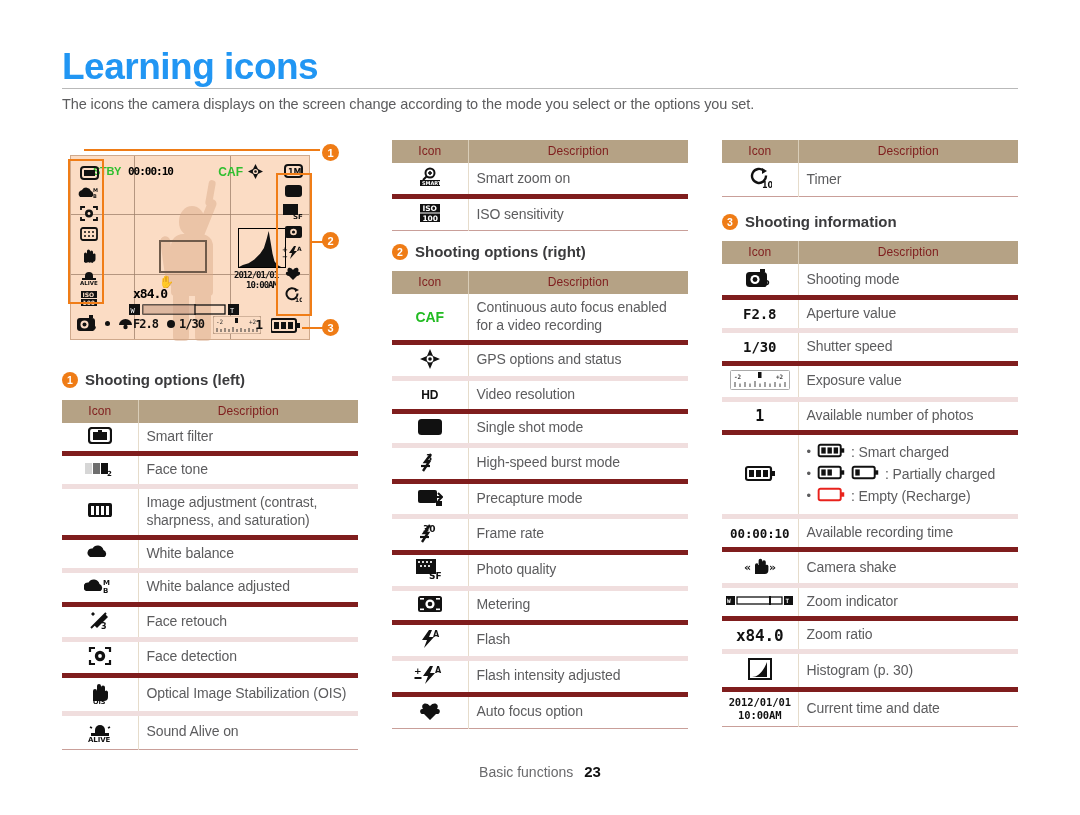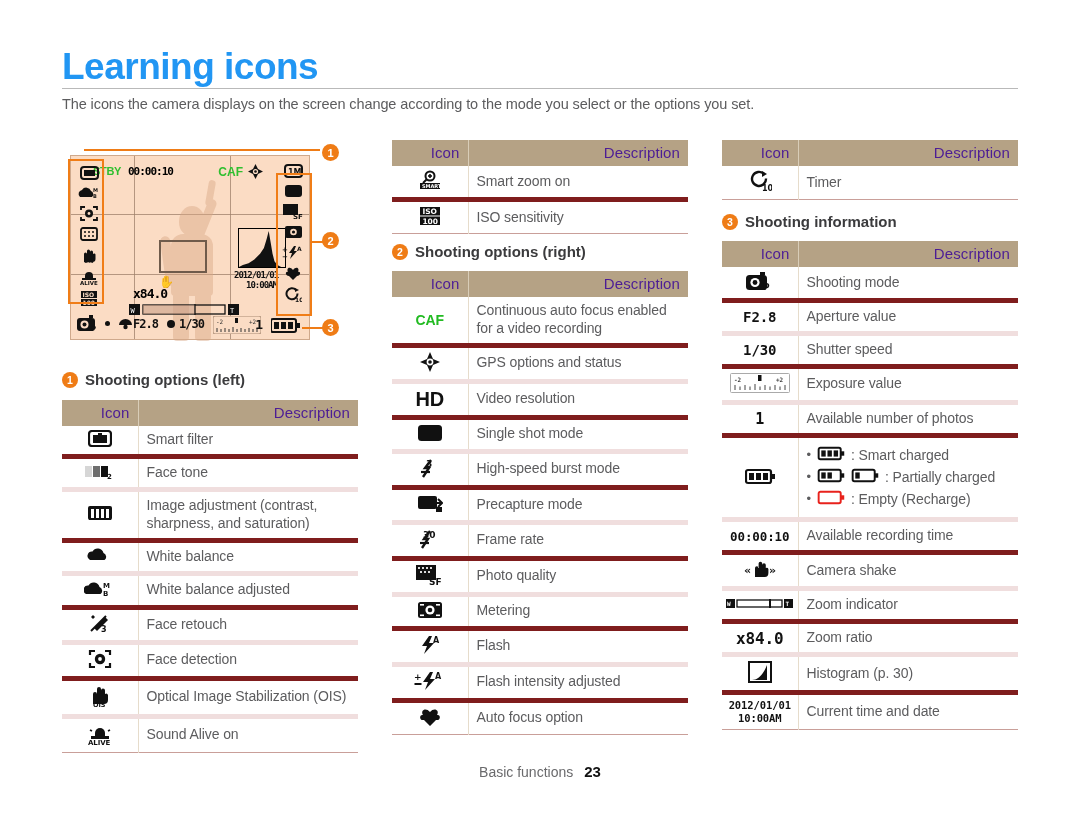--- a/index.html
+++ b/index.html
@@ -87,22 +87,22 @@
   .sect-badge {
     width: 16px; height: 16px; border-radius:50%; background:#ef7c16;
     color:#fff; font-size:10.5px; font-weight:bold;
     display:flex; align-items:center; justify-content:center;
     flex: 0 0 auto;
   }
 
   
   .tbl { position: absolute; border-collapse: collapse; table-layout: fixed; }
   .tbl th {
-    background: #b5a285; color: #4c1d95; font-weight: normal;
-    font-size: 15px; text-align: right; padding: 4px 8px 5px 8px;
+    background: #b5a285; color: #7f1d1d; font-weight: normal;
+    font-size: 12px; text-align: center; padding: 4px 8px 5px 8px;
     height: 22px; letter-spacing: 0.1px;
   }
   .tbl th.c1 { width: 76px; border-right: 1px solid #d9cdb8; }
   .tbl td { font-size: 14px; color: #5c5c5e; padding: 5px 8px; vertical-align: middle; letter-spacing:-0.1px; }
   .tbl td.ic {
     width: 76px; text-align: center; color: #111; font-weight: bold;
     border-right: 1px solid #e6dccb; padding: 4px 2px;
   }
   .tbl tbody tr { border-bottom: 5px solid #7f1d1d; }
   .tbl tbody tr:nth-child(2n) { border-bottom-color: #f0dede; }
@@ -524,21 +524,21 @@
       <td class="ic">
         <svg width="20" height="20" viewBox="0 0 20 20">
             <path d="M10,0 L13,7 L20,10 L13,13 L10,20 L7,13 L0,10 L7,7 Z" fill="#111"></path>
             <circle cx="10" cy="10" r="3.4" fill="#fff"></circle>
             <circle cx="10" cy="10" r="1.8" fill="#111"></circle>
           </svg>
       </td>
       <td class="desc">GPS options and status</td>
     </tr>
     <tr>
-      <td class="ic" style="font-size:20px;">HD</td>
+      <td class="ic" style="font-size:12px;">HD</td>
       <td class="desc">Video resolution</td>
     </tr>
     <tr>
       <td class="ic">
         <svg width="26" height="18" viewBox="0 0 26 18">
             <rect x="1" y="1" width="24" height="16" rx="3.5" fill="#111"></rect>
             <rect x="4" y="4" width="18" height="10" fill="#111"></rect>
           </svg>
       </td>
       <td class="desc">Single shot mode</td>

